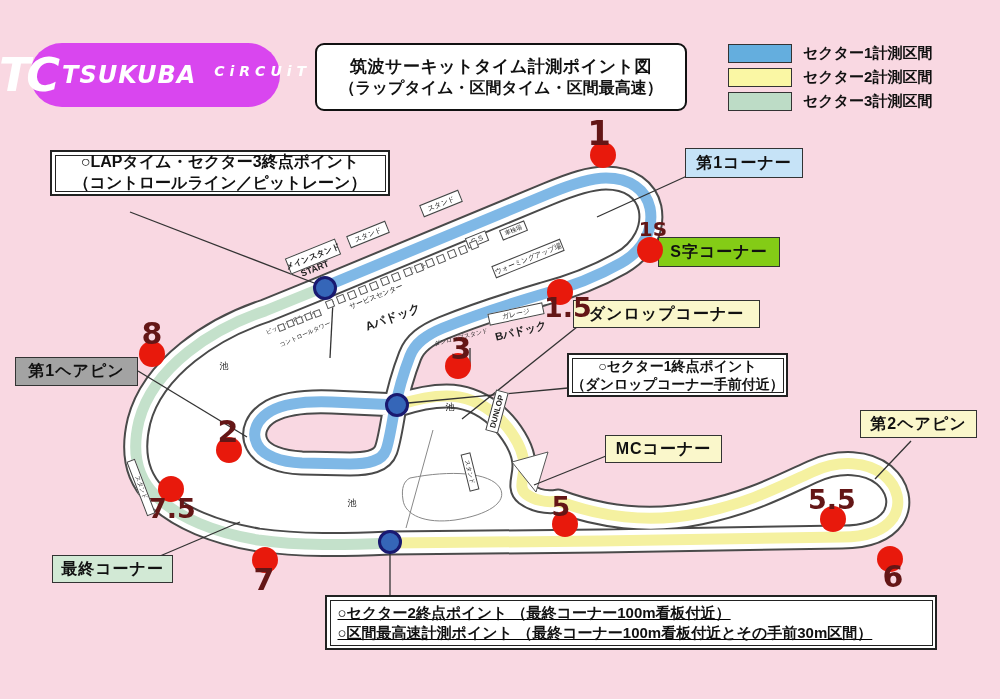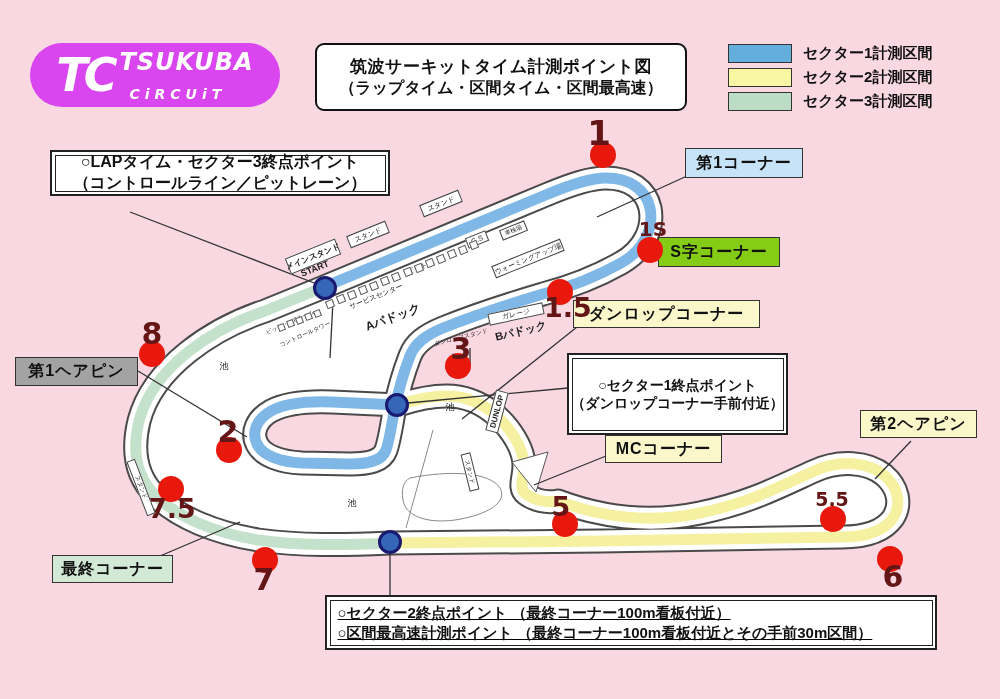--- a/index.html
+++ b/index.html
@@ -3,21 +3,21 @@
 <meta charset="utf-8">
 <style>
   html,body{margin:0;padding:0;}
   #stage{position:relative;width:1000px;height:699px;overflow:hidden;
          font-family:"Liberation Sans","DejaVu Sans",sans-serif;}
   #stage svg{position:absolute;left:0;top:0;}
   
   .logo{position:absolute;left:30px;top:43px;width:250px;height:64px;border-radius:34px;
         display:flex;align-items:center;justify-content:center;color:#fff;}
   .logo-tc{font:italic bold 46px "DejaVu Sans",sans-serif;margin-right:6px;letter-spacing:-4px;}
-  .logo-col{display:flex;flex-direction:column;align-items:flex-start;line-height:1;gap:8px;}
+  .logo-col{display:flex;flex-direction:row;align-items:flex-start;line-height:1;gap:8px;}
   .logo-tsukuba{font:italic bold 24px "DejaVu Sans",sans-serif;letter-spacing:1px;}
   .logo-circuit{font:italic bold 14px "DejaVu Sans",sans-serif;letter-spacing:5px;margin:2px 0 0 10px;}
   .title-box{position:absolute;left:315px;top:43px;width:368px;height:64px;background:#fff;
              border:2.5px solid #111;border-radius:9px;display:flex;flex-direction:column;
              align-items:center;justify-content:center;line-height:1.2;}
   .title-main{font-size:17px;font-weight:bold;color:#111;letter-spacing:0.5px;}
   .title-sub{font-size:16px;font-weight:bold;color:#111;}
   
   .legend{position:absolute;left:728px;top:44px;}
   .legend-row{display:flex;align-items:center;margin-bottom:5px;height:19px;}
@@ -102,21 +102,21 @@
       <span class="legend-label">セクター3計測区間</span>
     </div>
   </div>
 
   <div class="callout" style="left:50px;top:150px;width:340px;height:46px;">
     <div class="callout-inner" style="font-size:16px;">
       <span>○LAPタイム・セクター3終点ポイント</span>
       <span>（コントロールライン／ピットレーン）</span>
     </div>
   </div>
-  <div class="callout" style="left:567px;top:353px;width:221px;height:82px;">
+  <div class="callout" style="left:567px;top:353px;width:221px;height:44px;">
     <div class="callout-inner" style="font-size:14px;">
       <span>○セクター1終点ポイント</span>
       <span>（ダンロップコーナー手前付近）</span>
     </div>
   </div>
   <div class="callout" style="left:325px;top:595px;width:612px;height:55px;text-decoration:underline;">
     <div class="callout-inner left" style="font-size:15px;">
       <span>○セクター2終点ポイント （最終コーナー100m看板付近）</span>
       <span>○区間最高速計測ポイント （最終コーナー100m看板付近とその手前30m区間）</span>
     </div>
@@ -141,21 +141,21 @@
     <div class="point-num" style="left: 228px; top: 432px; font-size: 30px; color: rgb(100, 22, 22);">2</div>
     <div class="point-dot" style="left: 139px; top: 341px; width: 26px; height: 26px; background: rgb(232, 25, 12);"></div>
     <div class="point-num" style="left: 152px; top: 334px; font-size: 30px; color: rgb(100, 22, 22);">8</div>
     <div class="point-dot" style="left: 158px; top: 476px; width: 26px; height: 26px; background: rgb(232, 25, 12);"></div>
     <div class="point-num" style="left: 172px; top: 508px; font-size: 27px; color: rgb(100, 22, 22);">7.5</div>
     <div class="point-dot" style="left: 252px; top: 547px; width: 26px; height: 26px; background: rgb(232, 25, 12);"></div>
     <div class="point-num" style="left: 264px; top: 580px; font-size: 30px; color: rgb(100, 22, 22);">7</div>
     <div class="point-dot" style="left: 552px; top: 511px; width: 26px; height: 26px; background: rgb(232, 25, 12);"></div>
     <div class="point-num" style="left: 561px; top: 506px; font-size: 27px; color: rgb(100, 22, 22);">5</div>
     <div class="point-dot" style="left: 820px; top: 506px; width: 26px; height: 26px; background: rgb(232, 25, 12);"></div>
-    <div class="point-num" style="left: 832px; top: 499px; font-size: 19px; color: rgb(100, 22, 22);">5.5</div>
+    <div class="point-num" style="left: 832px; top: 499px; font-size: 27px; color: rgb(100, 22, 22);">5.5</div>
     <div class="point-dot" style="left: 877px; top: 546px; width: 26px; height: 26px; background: rgb(232, 25, 12);"></div>
     <div class="point-num" style="left: 893px; top: 577px; font-size: 30px; color: rgb(100, 22, 22);">6</div>
     <div class="sector-dot" style="left: 313px; top: 276px; width: 24px; height: 24px; background: rgb(53, 102, 184); border: 3px solid rgb(25, 25, 112);"></div>
     <div class="sector-dot" style="left: 385px; top: 393px; width: 24px; height: 24px; background: rgb(53, 102, 184); border: 3px solid rgb(25, 25, 112);"></div>
     <div class="sector-dot" style="left: 378px; top: 530px; width: 24px; height: 24px; background: rgb(53, 102, 184); border: 3px solid rgb(25, 25, 112);"></div>
     <div class="map-box" style="left: 286px; top: 247.5px; width: 54px; height: 17px; transform: rotate(-22deg); font-size: 8px; font-weight: bold;">メインスタンド</div>
     <div class="map-box" style="left: 347px; top: 227.5px; width: 42px; height: 13px; transform: rotate(-22deg); font-size: 7px; font-weight: normal;">スタンド</div>
     <div class="map-box" style="left: 420px; top: 196.5px; width: 42px; height: 13px; transform: rotate(-22deg); font-size: 7px; font-weight: normal;">スタンド</div>
     <div class="map-box" style="left: 466px; top: 233.5px; width: 22px; height: 11px; transform: rotate(-22deg); font-size: 7px; font-weight: normal;">G.S</div>
     <div class="map-box" style="left: 499.5px; top: 224.5px; width: 27px; height: 11px; transform: rotate(-22deg); font-size: 6px; font-weight: normal;">車検場</div>

